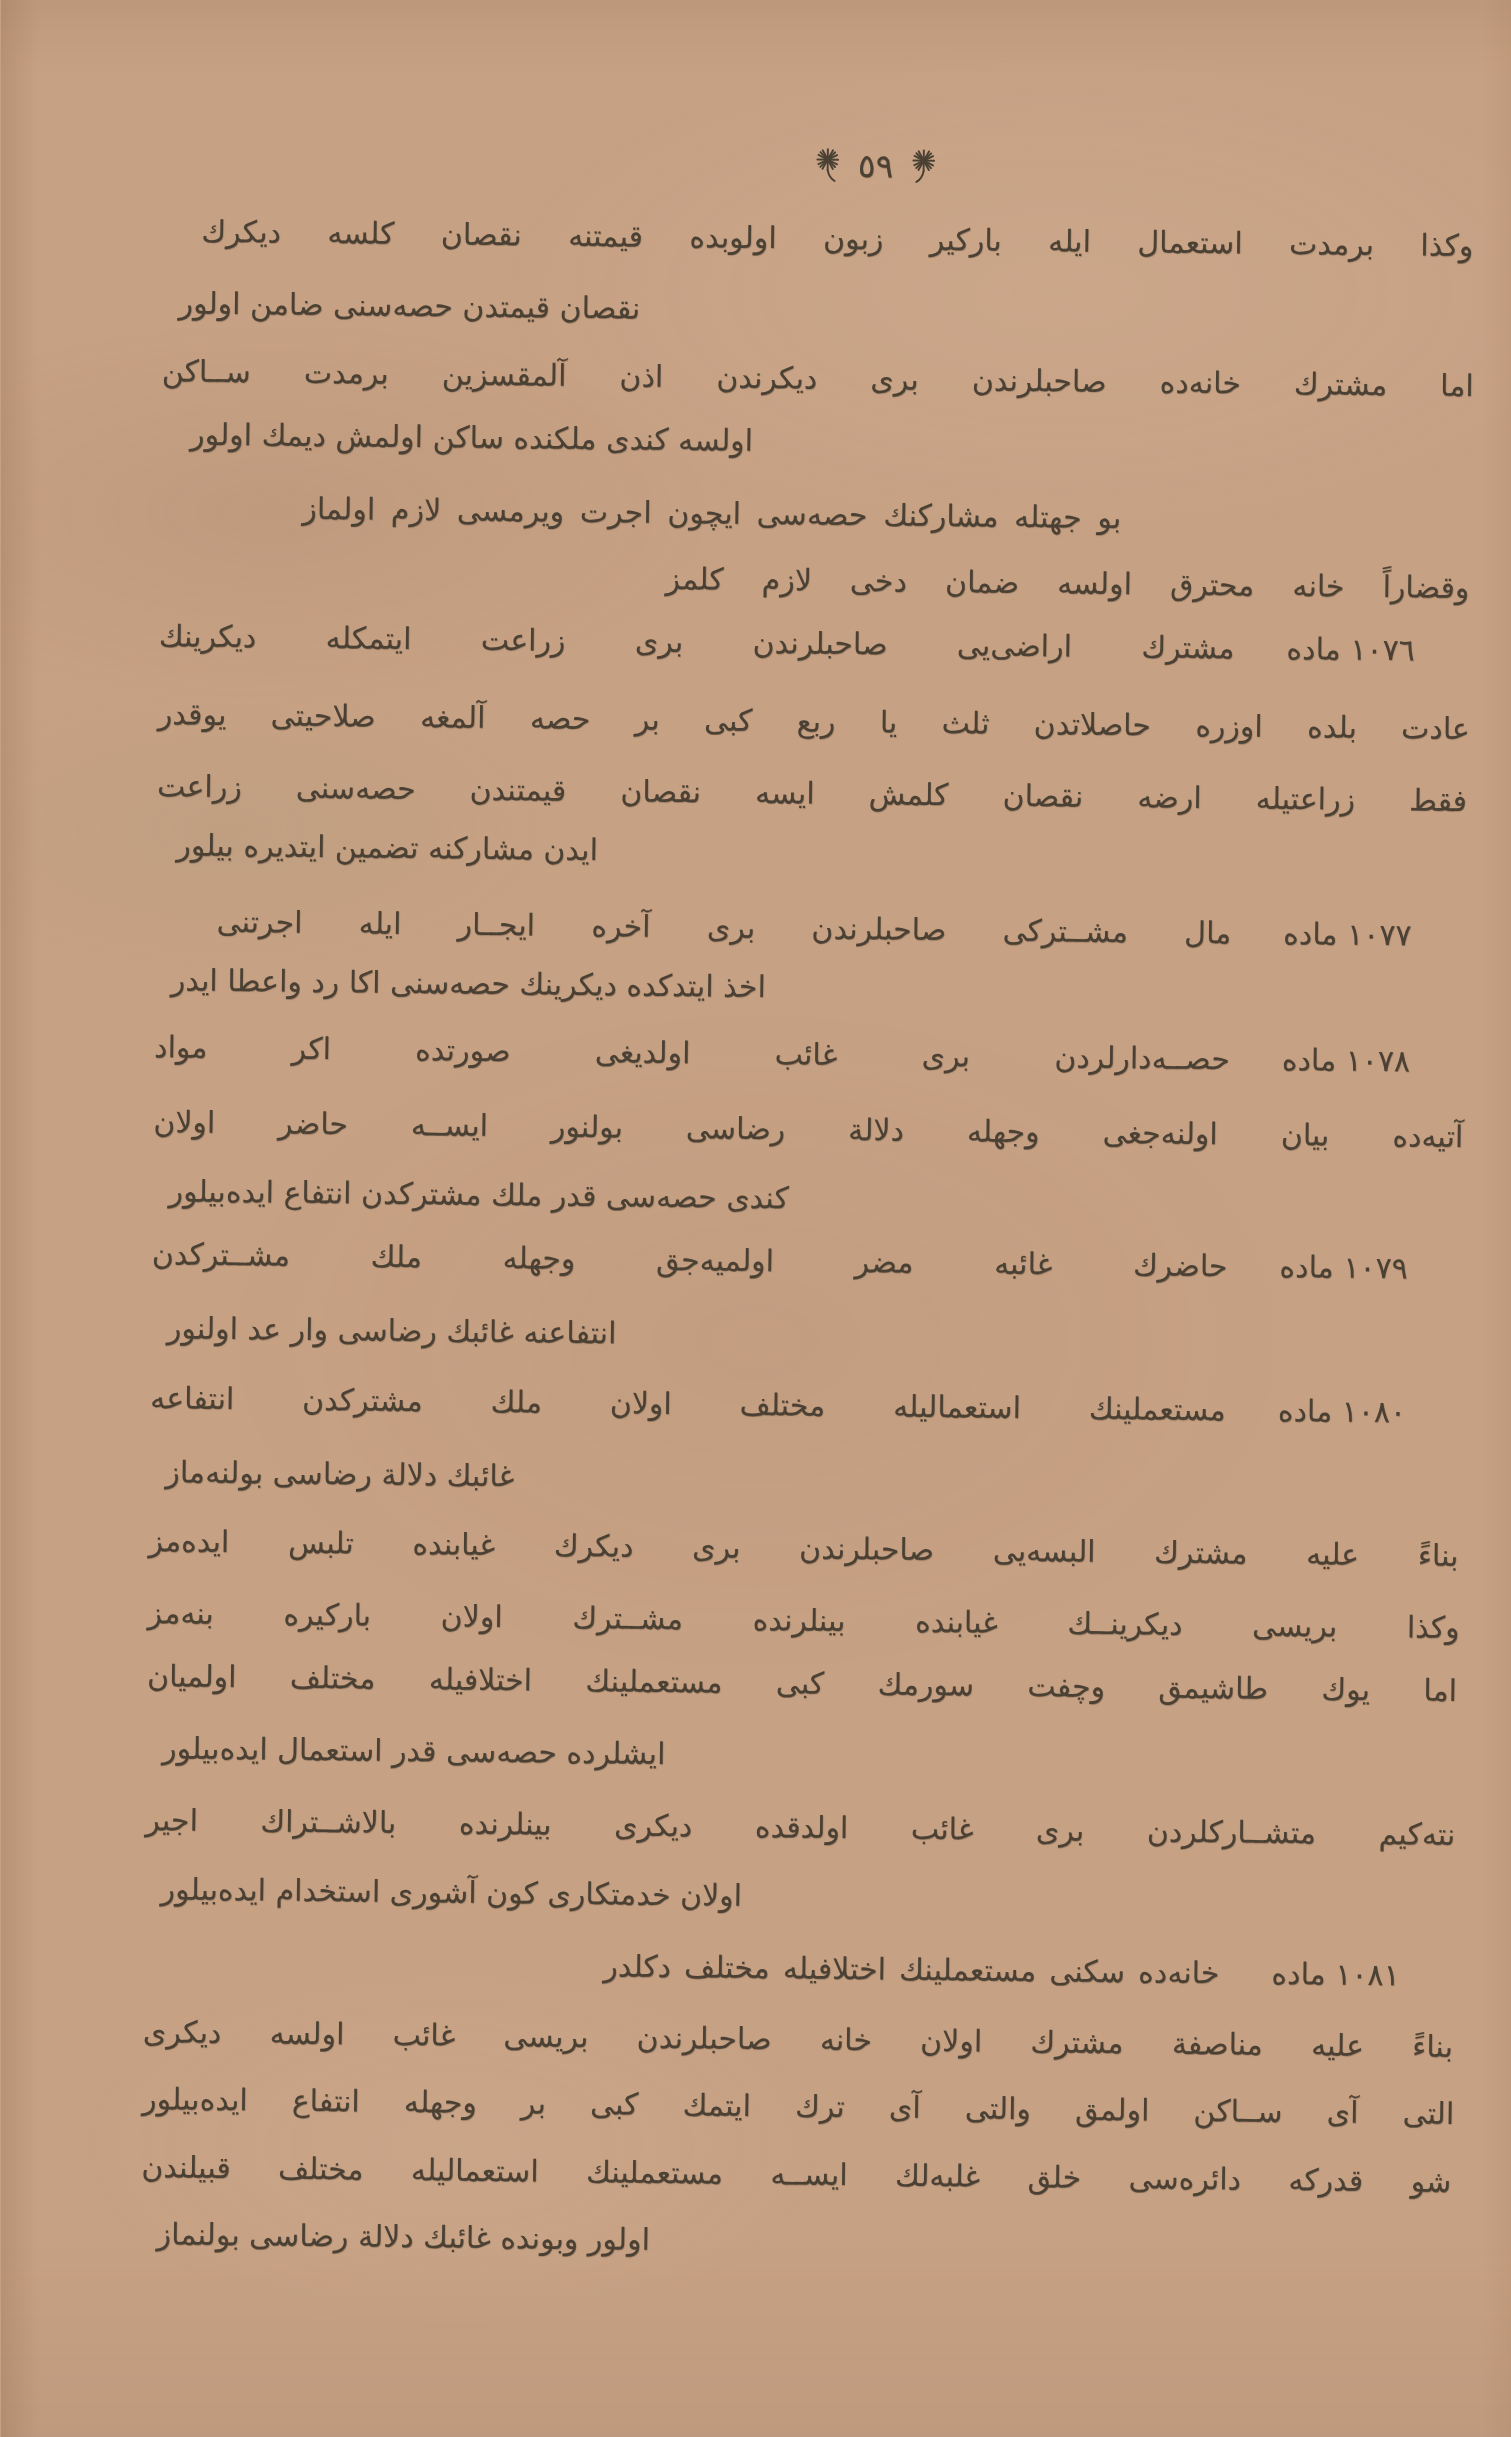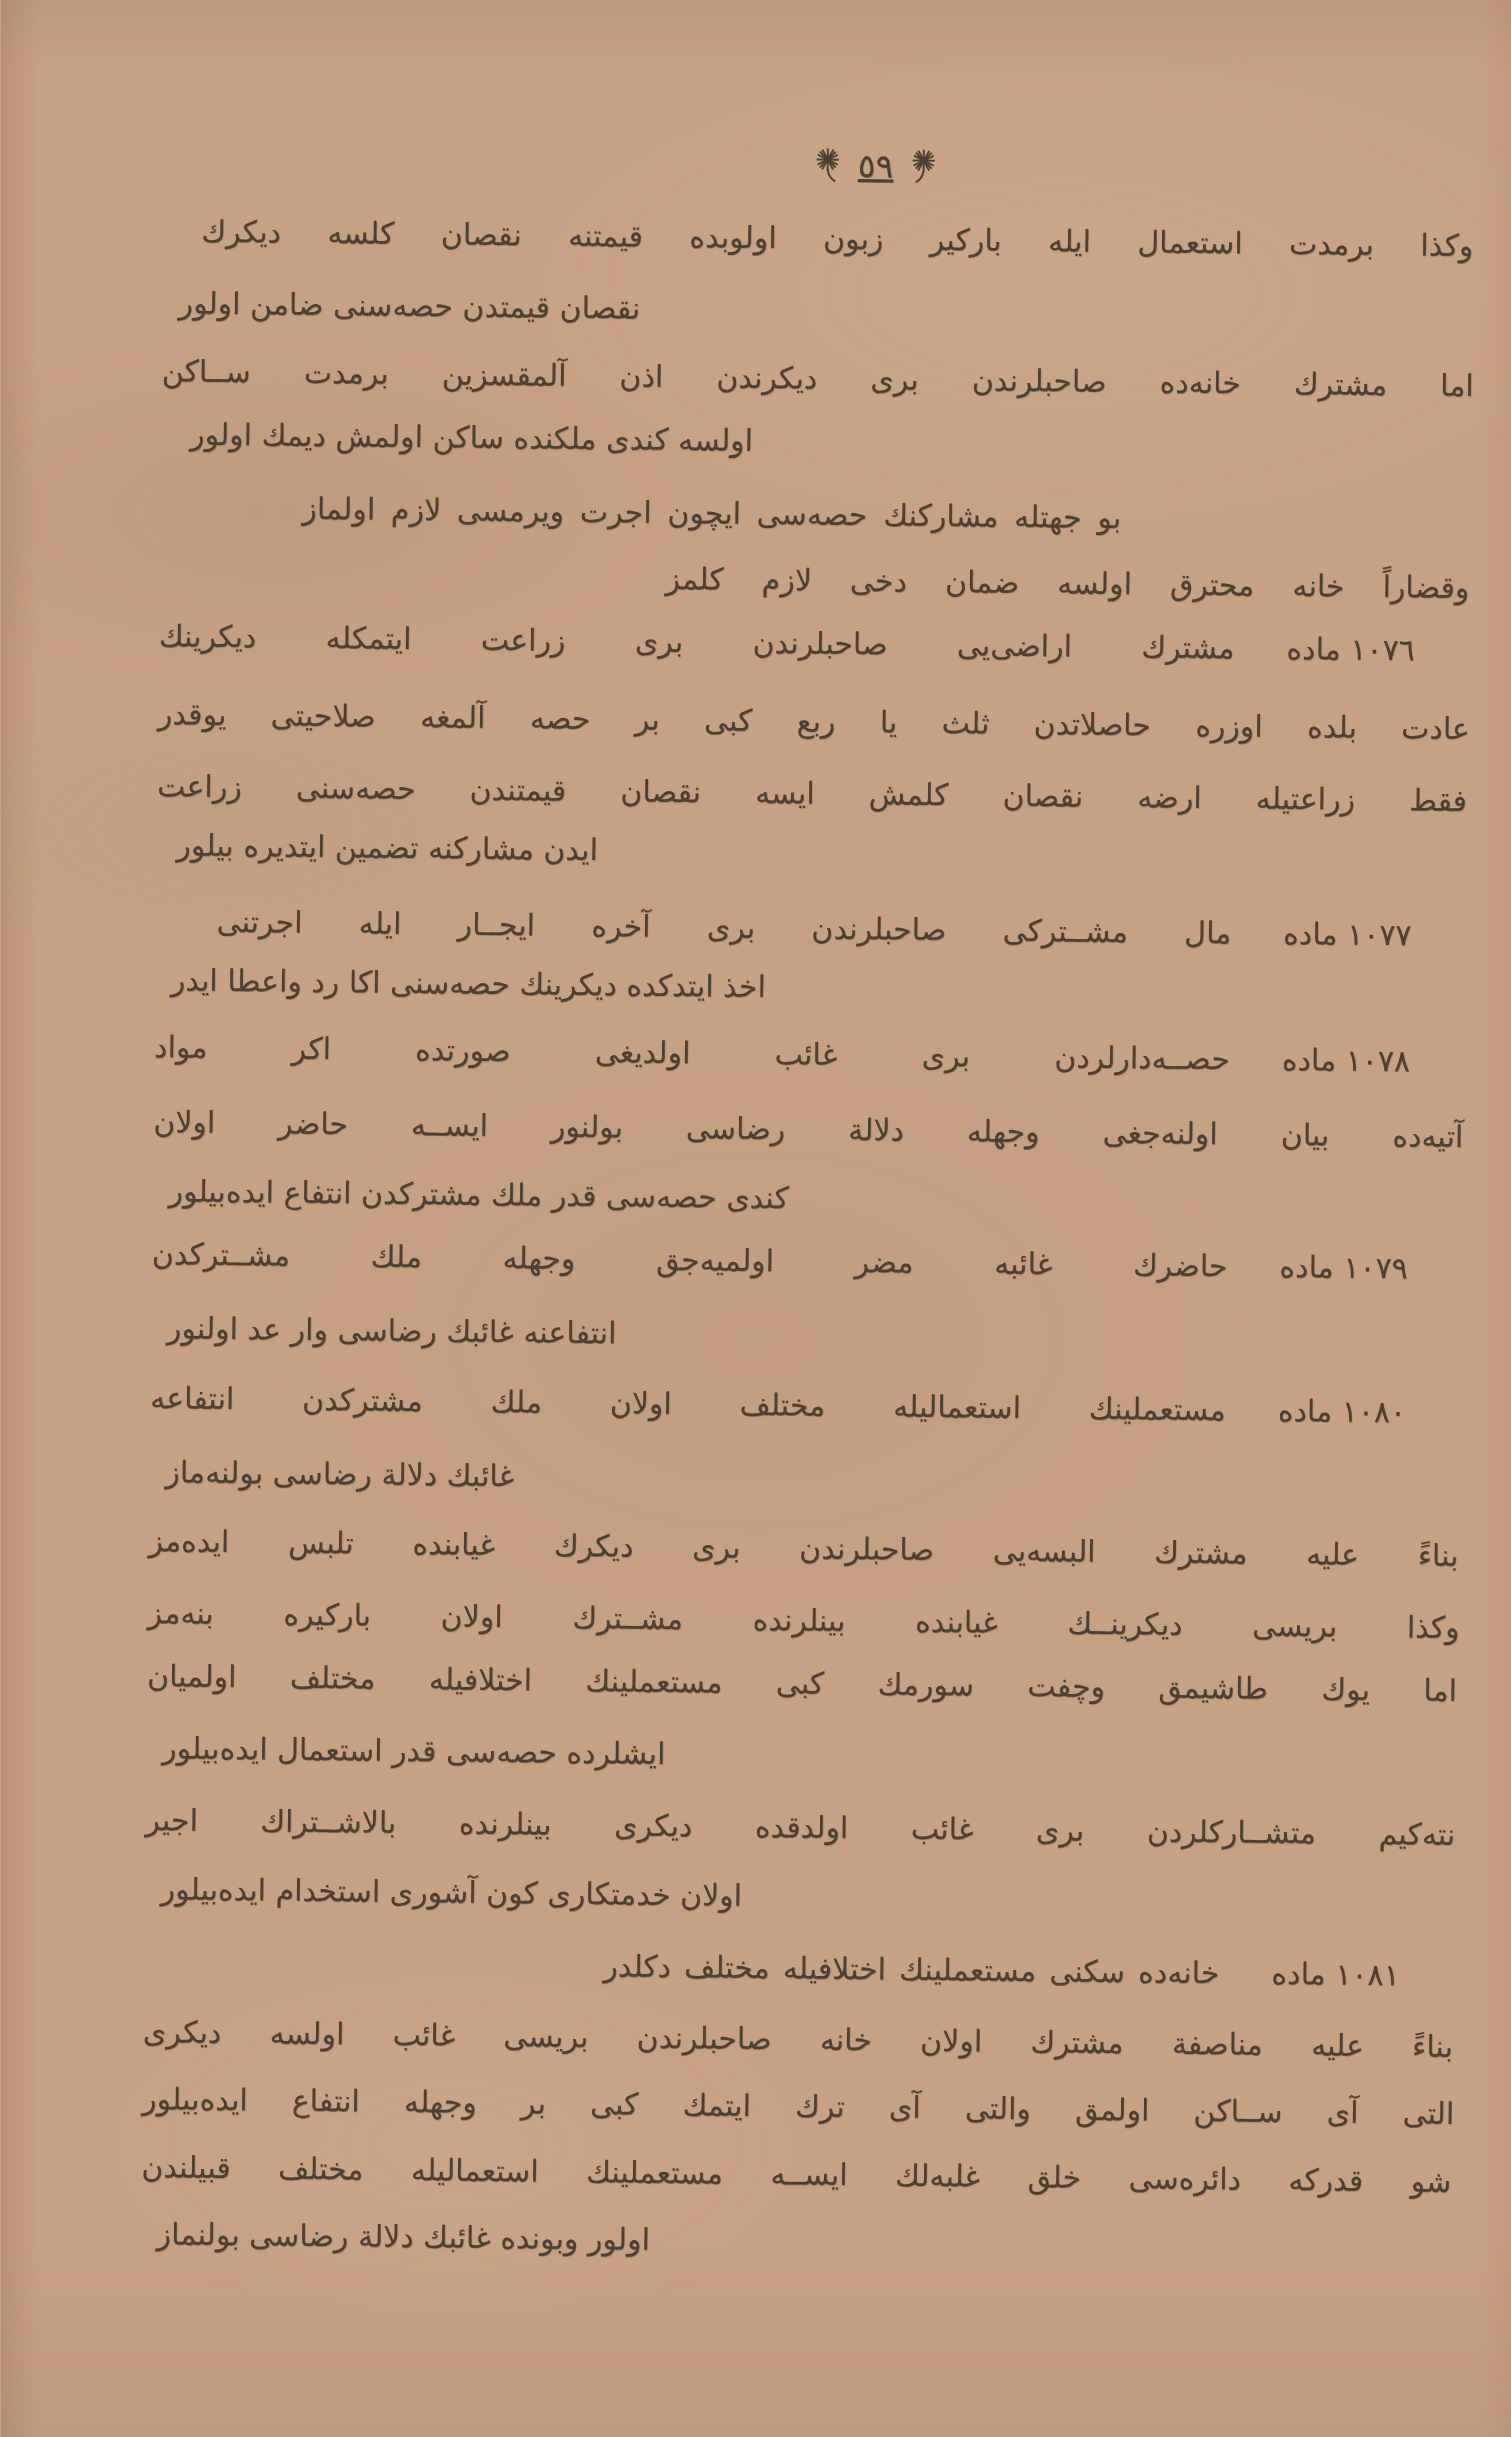--- a/index.html
+++ b/index.html
@@ -30,21 +30,21 @@
   .article{display:flex;flex-direction:row;}
   .article .num-label{flex:0 0 auto;margin-left:52px;white-space:nowrap;}
   .article .body{flex:1 1 auto;text-align:justify;text-align-last:justify;word-spacing:3.6px;}
   .article.short{display:flex;}
   .article.short .body{flex:0 0 auto;text-align:right;white-space:nowrap;}
   .pageno{
     position:absolute;top:137px;left:772px;width:189px;height:54px;
     display:flex;align-items:center;justify-content:center;gap:14.4px;
     color:#4a4134;direction:rtl;
   }
-  .pageno .num{font-size:33px;line-height:1;text-shadow:0.5px 0.7px 0.9px rgba(72,58,42,0.45);text-decoration:underline;}
+  .pageno .num{font-size:33px;line-height:1;text-shadow:0.5px 0.7px 0.9px rgba(72,58,42,0.45);}
   .orn{width:31px;height:40px;flex:0 0 auto;}
   .orn svg{width:100%;height:100%;}
 </style>
 </head>
 <body>
 
 <div class="sheet">
 
   <div class="pageno">
     <span class="orn">

